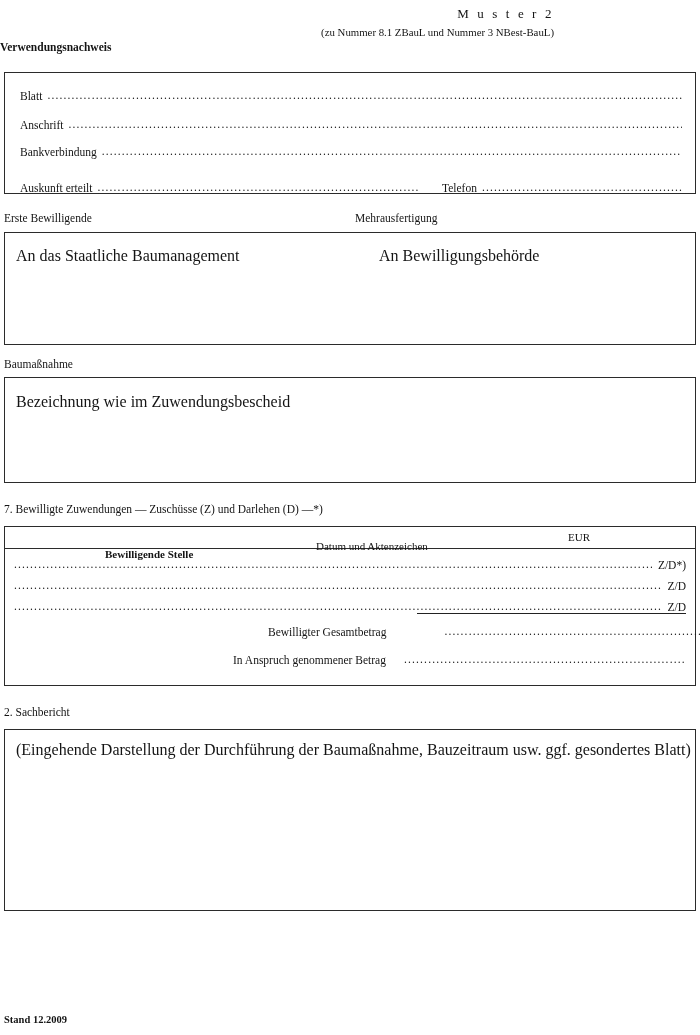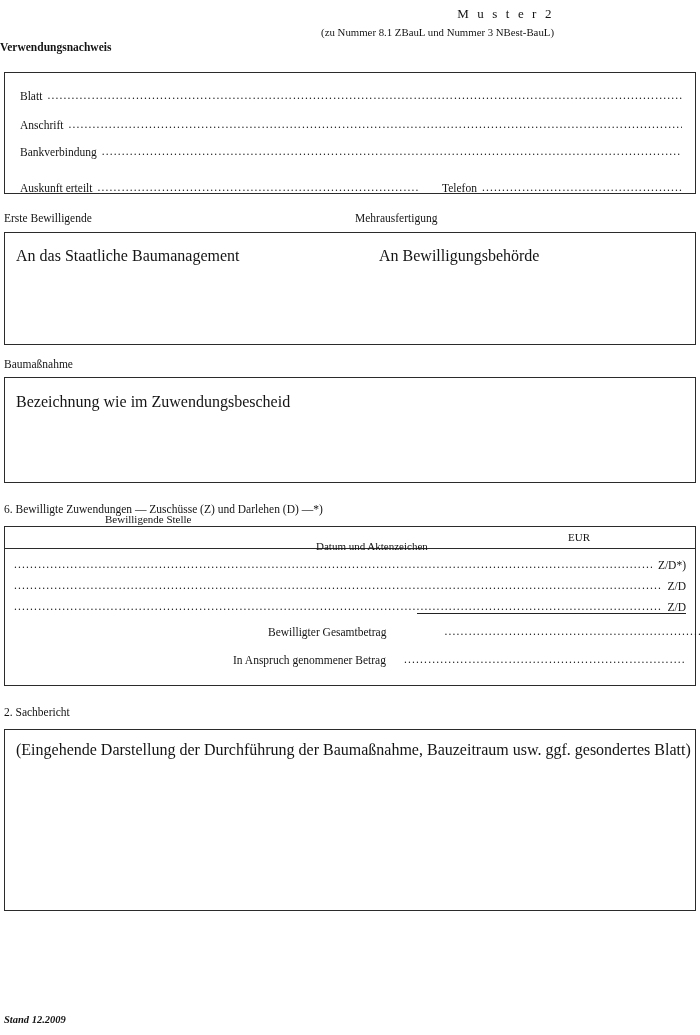--- a/index.html
+++ b/index.html
@@ -123,21 +123,20 @@
     font-size: 11.5px;
   }
 
   .footer {
     position: absolute;
     left: 4px;
     bottom: 10px;
     font-size: 10.5px;
     font-weight: bold;
     white-space: nowrap;
-    font-style: italic;
   }
 </style>
 </head>
 <body>
 
 <div class="page">
 
   <div class="hdr-muster">M u s t e r   2</div>
   <div class="hdr-ref">(zu Nummer 8.1 ZBauL und Nummer 3 NBest-BauL)</div>
   <div class="hdr-title">Verwendungsnachweis</div>
@@ -175,26 +174,26 @@
 
   <div class="boxtext" style="left:16px; top:247px;">An das Staatliche Baumanagement</div>
   <div class="boxtext" style="left:355px; top:247px;margin-left:24px;">An Bewilligungsbehörde</div>
 
   <div class="sec-label" style="left:4px; top:358px;">Baumaßnahme</div>
 
   <div class="box" style="left:4px; top:377px; width:692px; height:106px;"></div>
 
   <div class="boxtext" style="left:16px; top:393px;">Bezeichnung wie im Zuwendungsbescheid</div>
 
-  <div class="sec-label" style="left:4px; top:503px;">6. Bewilligte Zuwendungen — Zuschüsse (Z) und Darlehen (D) —*)</div>
+  <div class="sec-label" style="left:4px; top:503px;">7. Bewilligte Zuwendungen — Zuschüsse (Z) und Darlehen (D) —*)</div>
 
   <div class="box" style="left:4px; top:526px; width:692px; height:160px;"></div>
   <div class="t1-sep" style="left:5px; top:548px; width:690px;"></div>
 
-  <div class="t1-head" style="left:105px; top:513px;">Bewilligende Stelle</div>
+  <div class="t1-head" style="left:105px; top:548px;font-weight:bold;">Bewilligende Stelle</div>
   <div class="t1-head" style="left:316px; top:531px;margin-top:9px;">Datum und Aktenzeichen</div>
   <div class="t1-head" style="left:568px; top:531px;">EUR</div>
 
   <div class="frow" style="left:14px; top:558px; width:672px;">
     <span class="dots" style="margin-left:0;" title=""></span>
     <span class="zd">Z/D*)</span>
   </div>
 
   <div class="frow" style="left:14px; top:579px; width:672px;">
     <span class="dots" style="margin-left:0;" title=""></span>

